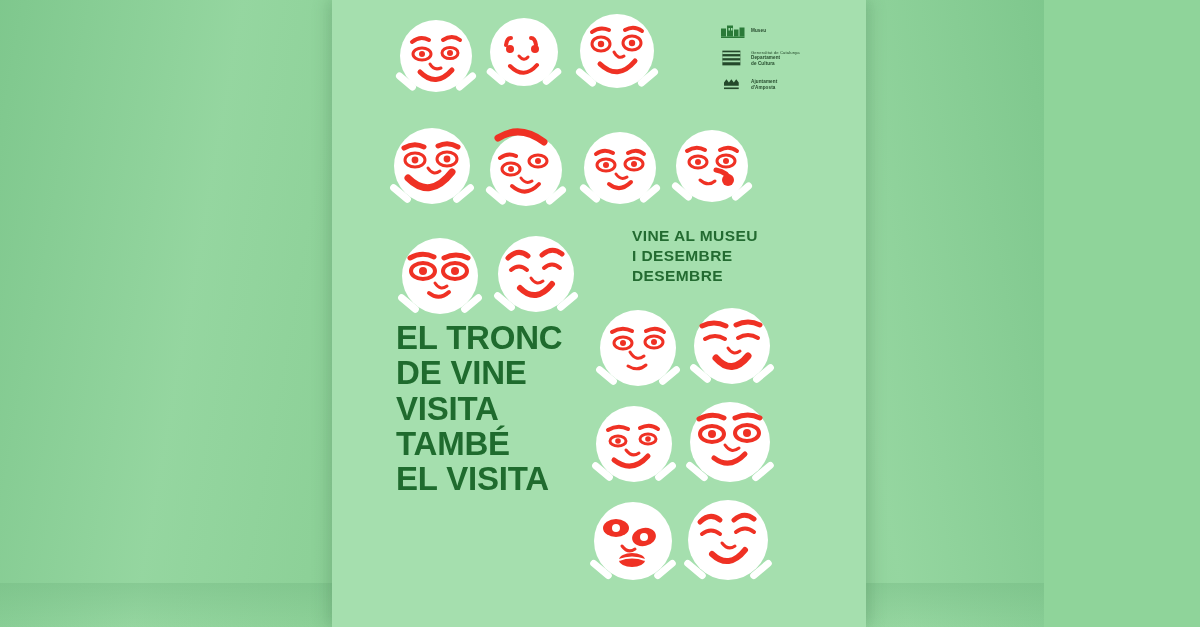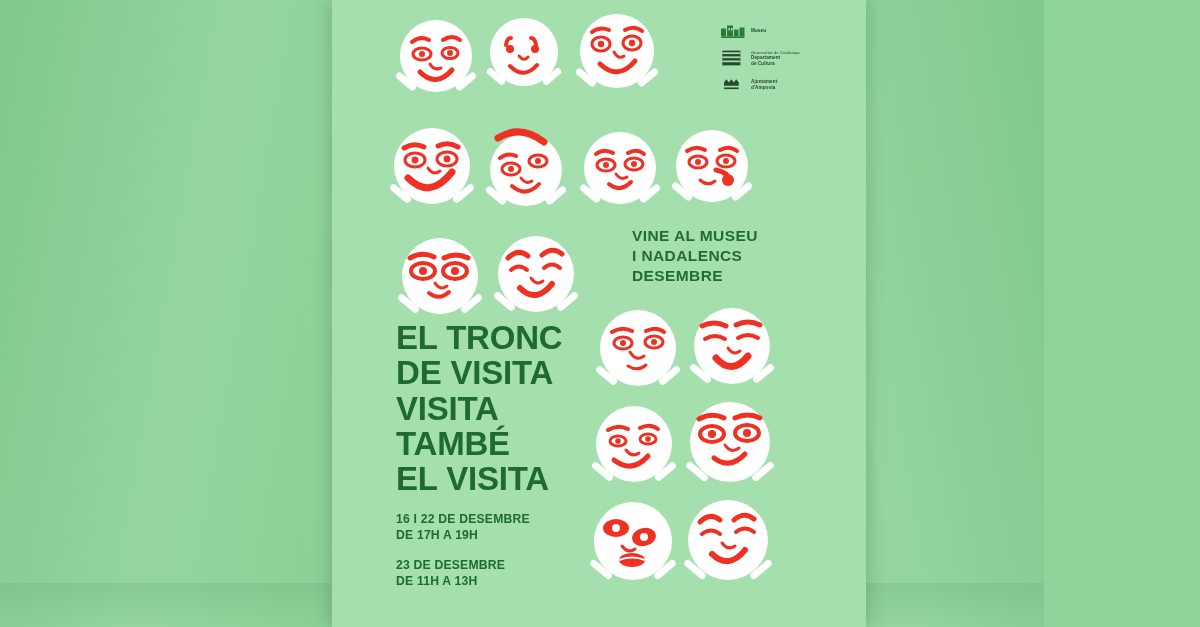--- a/index.html
+++ b/index.html
@@ -417,37 +417,27 @@
         <div class="logo-text">
           <div>Ajuntament</div>
           <div>d'Amposta</div>
         </div>
       </div>
 
     </div>
 
     <div class="cta">
       <div>VINE AL MUSEU</div>
-      <div>I NADALENCS</div>
+      <div>I DESEMBRE</div>
       <div>DESEMBRE</div>
     </div>
 
     <div class="headline">
       <div>EL TRONC</div>
-      <div>DE VISITA</div>
+      <div>DE VINE</div>
       <div>VISITA</div>
       <div>TAMBÉ</div>
       <div>EL VISITA</div>
     </div>
 
-    <div class="dates">
-      <div class="block">
-        <div>16 I 22 DE DESEMBRE</div>
-        <div>DE 17H A 19H</div>
-      </div>
-      <div class="block">
-        <div>23 DE DESEMBRE</div>
-        <div>DE 11H A 13H</div>
-      </div>
-    </div>
 
   </div>
 </div>
 
 </body></html>

